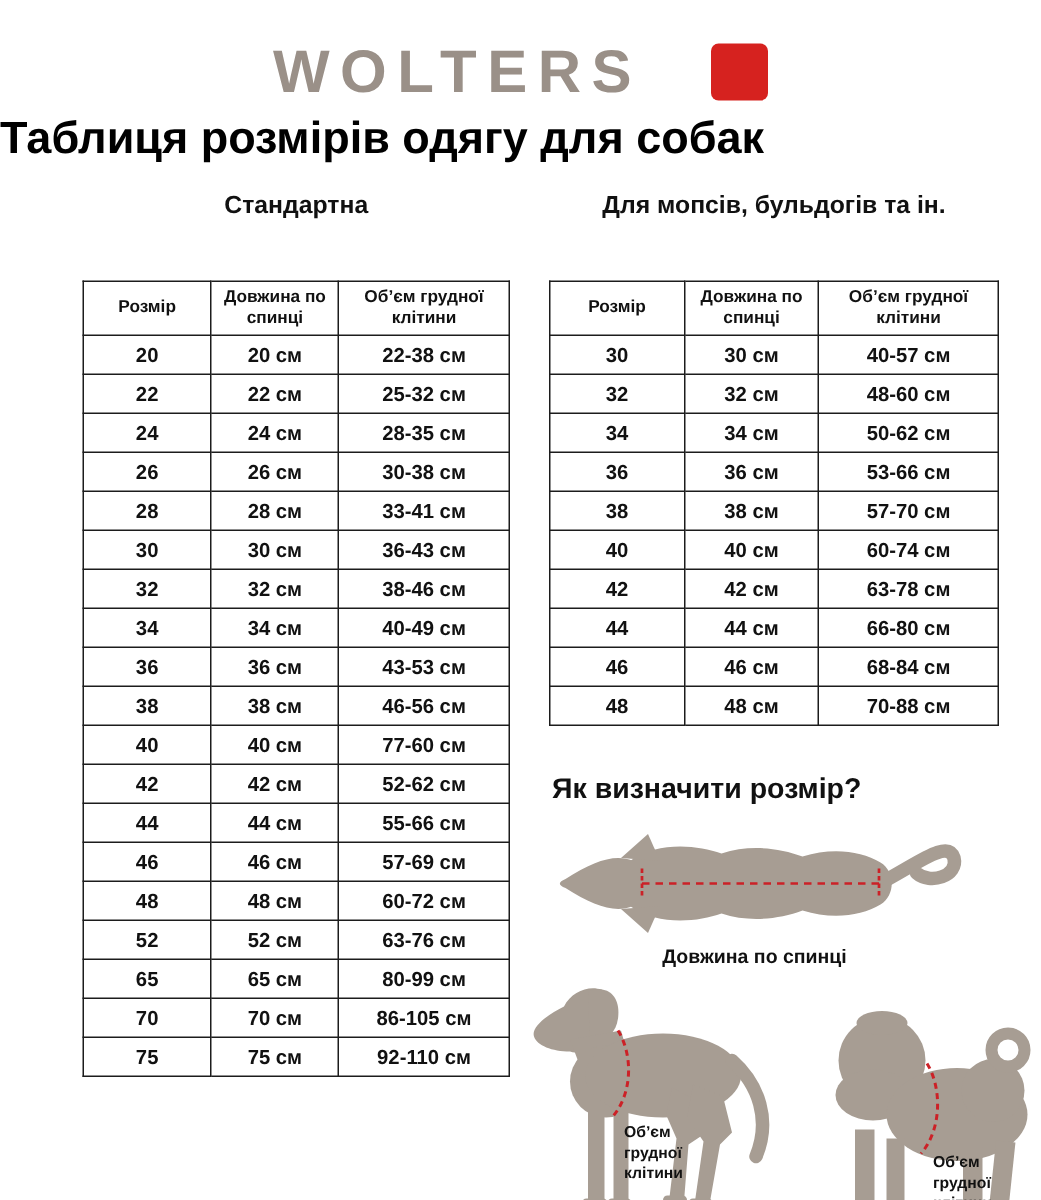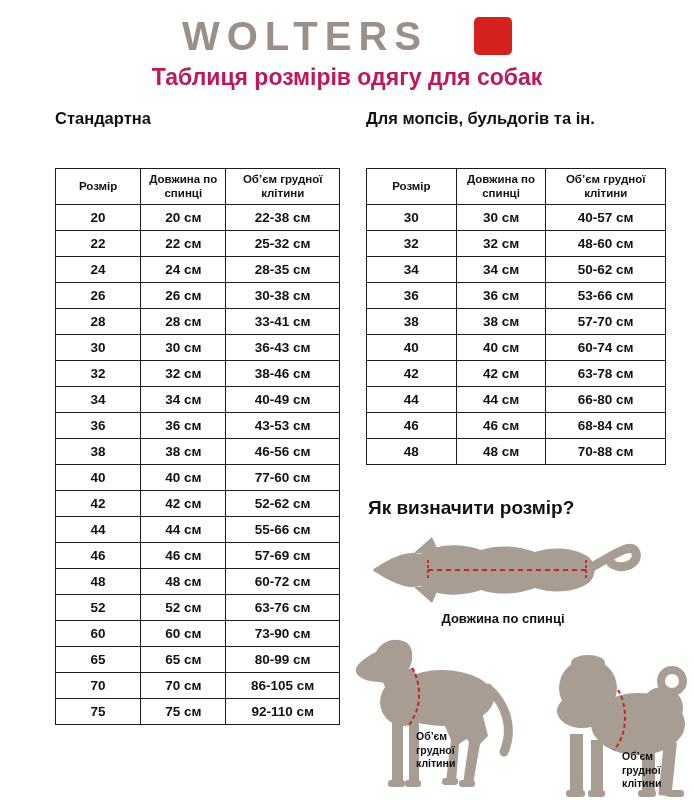--- a/index.html
+++ b/index.html
@@ -9,31 +9,31 @@
     --measure-red:#cc2127;
     --table-border:#1c1c1c;
     --text:#111111;
   }
   *{box-sizing:border-box;margin:0;padding:0;}
   html,body{width:694px;height:800px;background:#ffffff;overflow:hidden;}
   body{font-family:"Liberation Sans", sans-serif;color:var(--text);}
   .page{width:694px;height:800px;position:relative;}
 
   
-  .brand{display:flex;align-items:center;justify-content:center;padding-top:16px;gap:32px;}
+  .brand{display:flex;align-items:center;justify-content:center;padding-top:28px;gap:32px;}
   .logo-text{font-size:40px;font-weight:800;letter-spacing:7px;color:var(--logo-color);line-height:1;}
   .logo-square{width:38px;height:38px;background:var(--accent-red);border-radius:5px;margin-left:14px;display:inline-block;}
-  .page-title{text-align:center;font-size:23px;font-weight:700;margin-top:8px;color:#be185d;}
+  .page-title{text-align:left;font-size:30px;font-weight:700;margin-top:8px;color:#000000;}
 
   
   .columns{display:flex;margin-top:18px;padding:0 28px 0 55px;gap:26px;}
   .col-left{width:285px;flex:0 0 auto;}
   .col-right{width:300px;flex:0 0 auto;}
 
-  .table-title{text-align:left;font-size:16.5px;font-weight:700;margin-bottom:7px;white-space:nowrap;}
+  .table-title{text-align:center;font-size:16.5px;font-weight:700;margin-bottom:7px;white-space:nowrap;}
   table.size-table{border-collapse:collapse;width:100%;table-layout:fixed;margin-top:40px;}
   table.size-table th, table.size-table td{
     border:1.8px solid var(--table-border);
     text-align:center;vertical-align:middle;font-weight:700;
   }
   table.size-table th{font-size:11.5px;line-height:1.2;height:36px;padding:2px 4px;}
   table.size-table td{font-size:13.5px;height:26px;padding:0 2px;}
   table.size-table col.c1{width:30%;}
   table.size-table col.c2{width:30%;}
   table.size-table col.c3{width:40%;}
@@ -154,25 +154,20 @@
               <td>48</td>
               <td>48 см</td>
               <td>60-72 см</td>
             </tr>
             <tr>
               <td>52</td>
               <td>52 см</td>
               <td>63-76 см</td>
             </tr>
             <tr>
-              <td>60</td>
-              <td>60 см</td>
-              <td>73-90 см</td>
-            </tr>
-            <tr>
               <td>65</td>
               <td>65 см</td>
               <td>80-99 см</td>
             </tr>
             <tr>
               <td>70</td>
               <td>70 см</td>
               <td>86-105 см</td>
             </tr>
             <tr>

